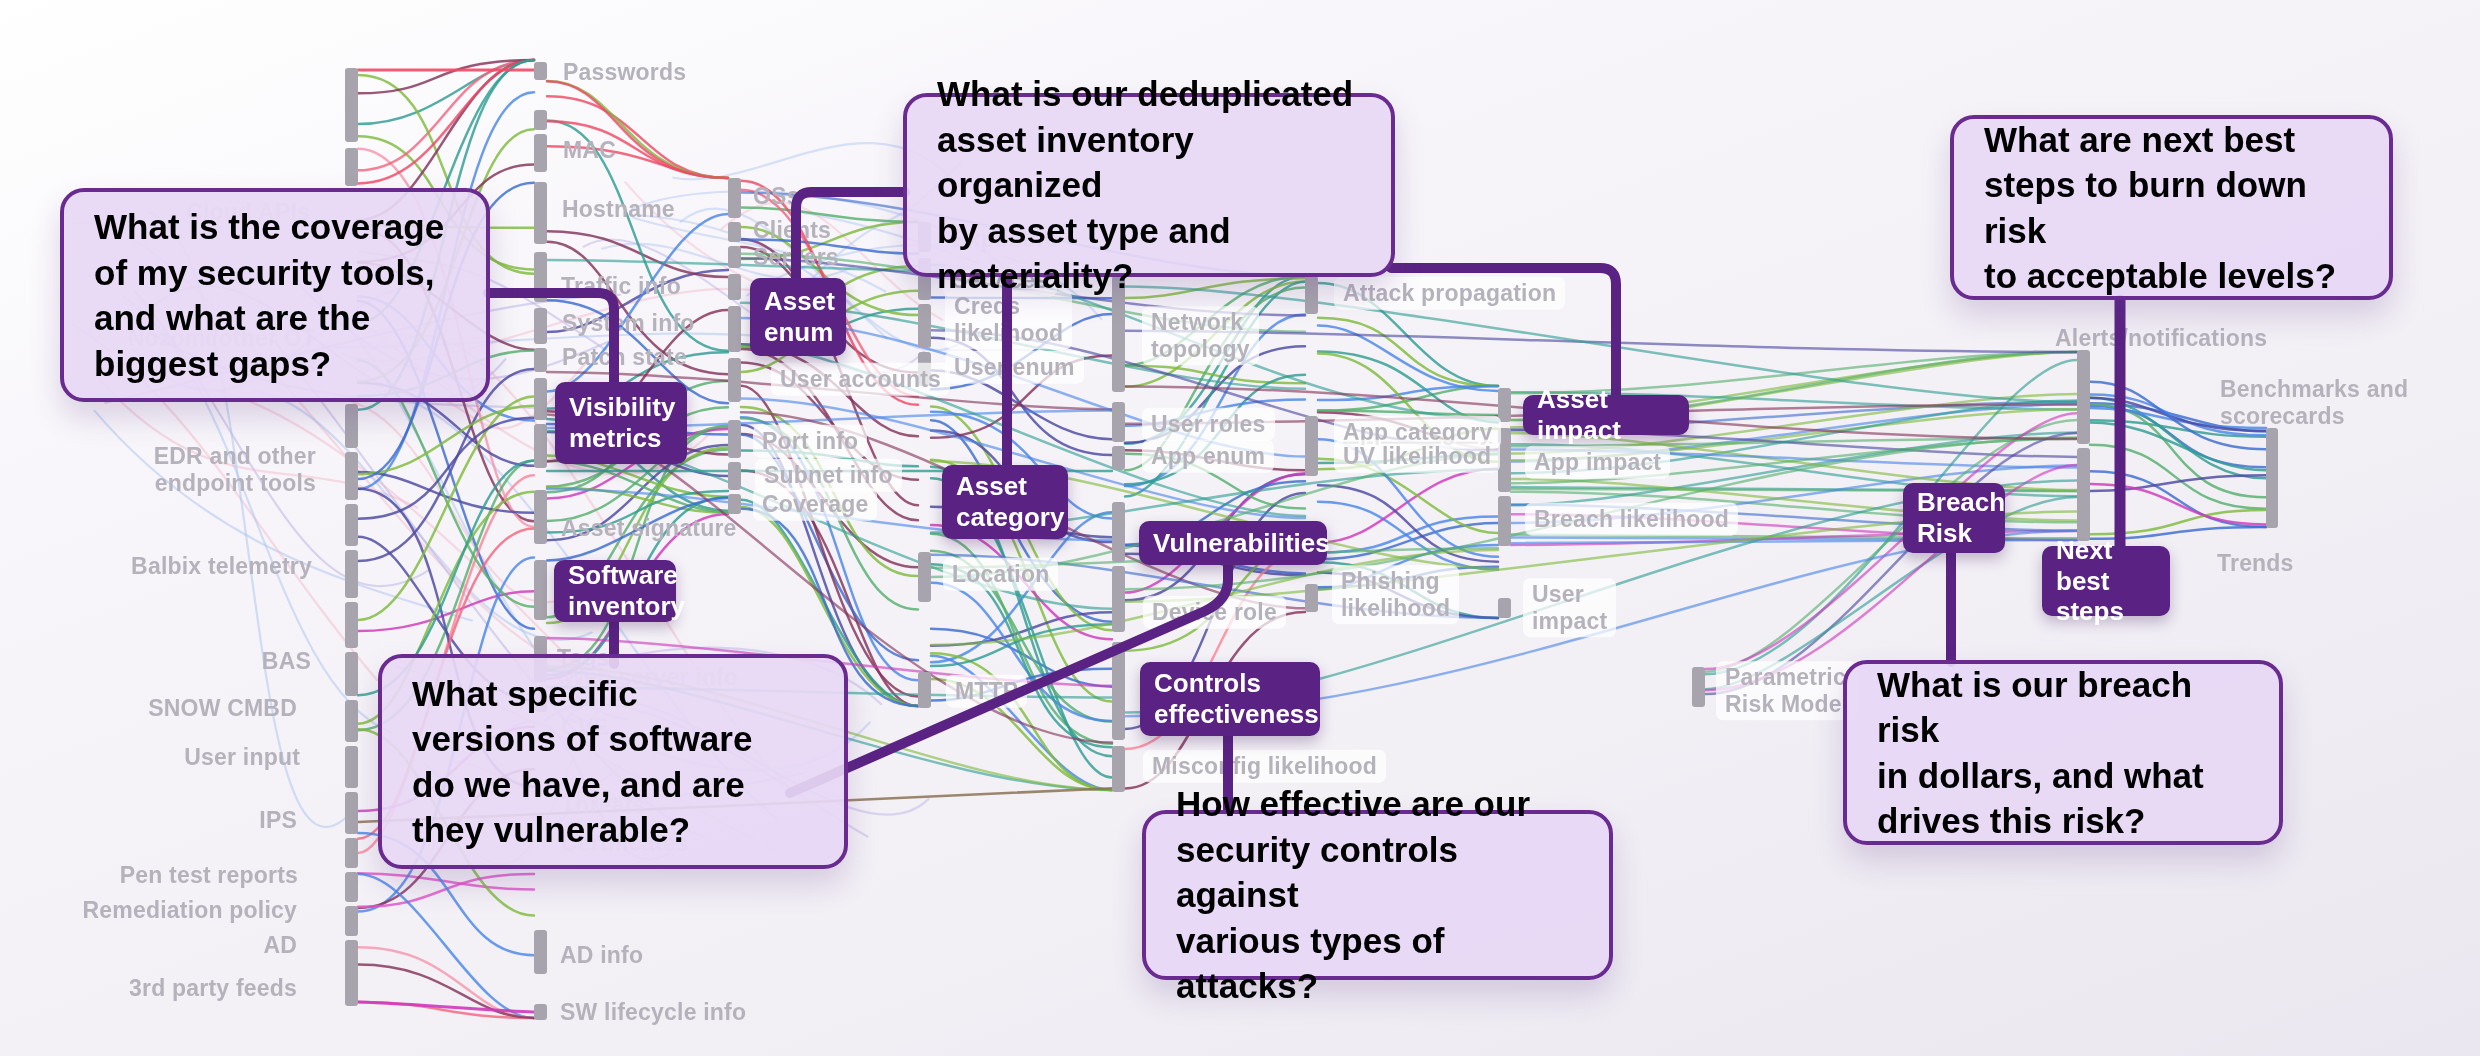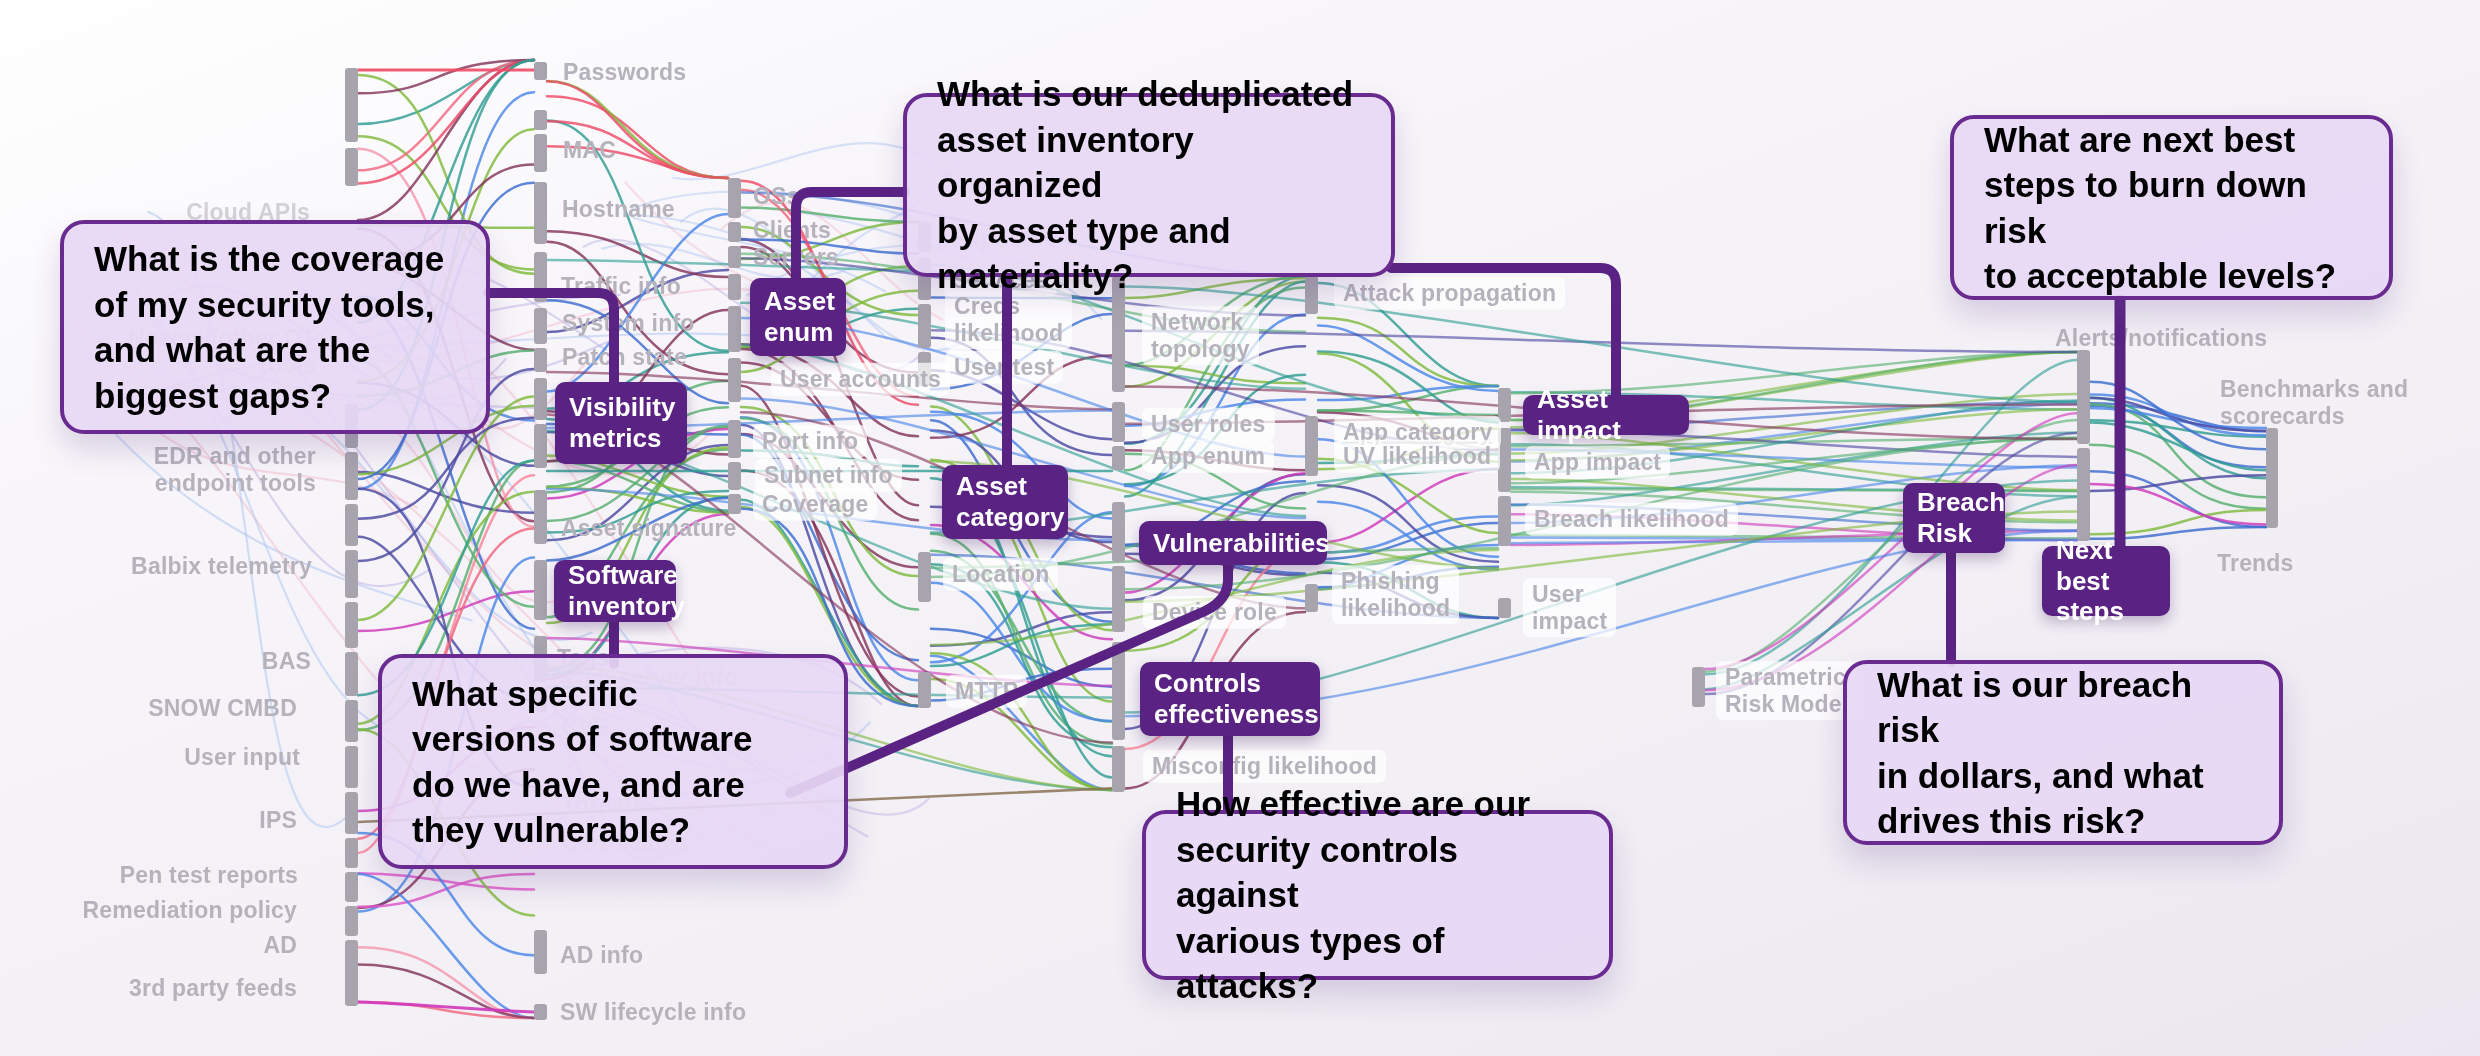--- a/index.html
+++ b/index.html
@@ -449,21 +449,21 @@
       <div class="lbl fld" style="left: 753px; top: 230px;">Clients</div>
       <div class="lbl fld" style="left: 753px; top: 257px;">Servers</div>
       <div class="lbl fld plate" style="left: 771px; top: 379px;">User accounts</div>
       <div class="lbl fld plate" style="left: 753px; top: 441px;">Port info</div>
       <div class="lbl fld plate" style="left: 755px; top: 475px;">Subnet info</div>
       <div class="lbl fld plate" style="left: 753px; top: 504px;">Coverage</div>
       <div class="lbl fld plate hidden-lbl" style="left: 943px; top: 239px;">Exposure</div>
       <div class="lbl fld plate" style="left: 943px; top: 280px;">Services</div>
       <div class="lbl fld plate" style="left: 945px; top: 320px;">Creds
 likelihood</div>
-      <div class="lbl fld plate" style="left: 945px; top: 367px;">User test</div>
+      <div class="lbl fld plate" style="left: 945px; top: 367px;">User enum</div>
       <div class="lbl fld plate" style="left: 943px; top: 574px;">Location</div>
       <div class="lbl fld plate" style="left: 946px; top: 691px;">MTTP</div>
       <div class="lbl fld plate" style="left: 1142px; top: 336px;">Network
 topology</div>
       <div class="lbl fld plate" style="left: 1142px; top: 424px;">User roles</div>
       <div class="lbl fld plate" style="left: 1142px; top: 456px;">App enum</div>
       <div class="lbl fld plate" style="left: 1143px; top: 612px;">Device role</div>
       <div class="lbl fld plate" style="left: 1143px; top: 766px;">Misconfig likelihood</div>
       <div class="lbl fld plate" style="left: 1334px; top: 293px;">Attack propagation</div>
       <div class="lbl fld plate" style="left: 1334px; top: 432px; text-decoration: underline;">App category</div>
@@ -506,21 +506,21 @@
       <div class="hub" style="left: 1139px; top: 521px; width: 188px; height: 44px;">Vulnerabilities</div>
       <div class="hub" style="left: 1140px; top: 662px; width: 180px; height: 74px;">Controls
 effectiveness</div>
       <div class="hub" style="left: 1523px; top: 395px; width: 166px; height: 40px;">Asset impact</div>
       <div class="hub" style="left: 1903px; top: 483px; width: 102px; height: 70px;">Breach
 Risk</div>
       <div class="hub" style="left: 2042px; top: 546px; width: 128px; height: 70px;">Next best
 steps</div>
     </div>
     <div style="position: absolute; inset: 0px;">
-      <div class="callout" style="left: 60px; top: 188px; width: 430px; height: 214px; margin-top: 32px;">What is the coverage
+      <div class="callout" style="left: 60px; top: 188px; width: 430px; height: 214px;">What is the coverage
 of my security tools,
 and what are the
 biggest gaps?</div>
       <div class="callout" style="left: 903px; top: 93px; width: 492px; height: 184px;">What is our deduplicated
 asset inventory organized
 by asset type and materiality?</div>
       <div class="callout" style="left: 1950px; top: 115px; width: 443px; height: 185px;">What are next best
 steps to burn down risk
 to acceptable levels?</div>
       <div class="callout" style="left: 378px; top: 654px; width: 470px; height: 215px;">What specific

